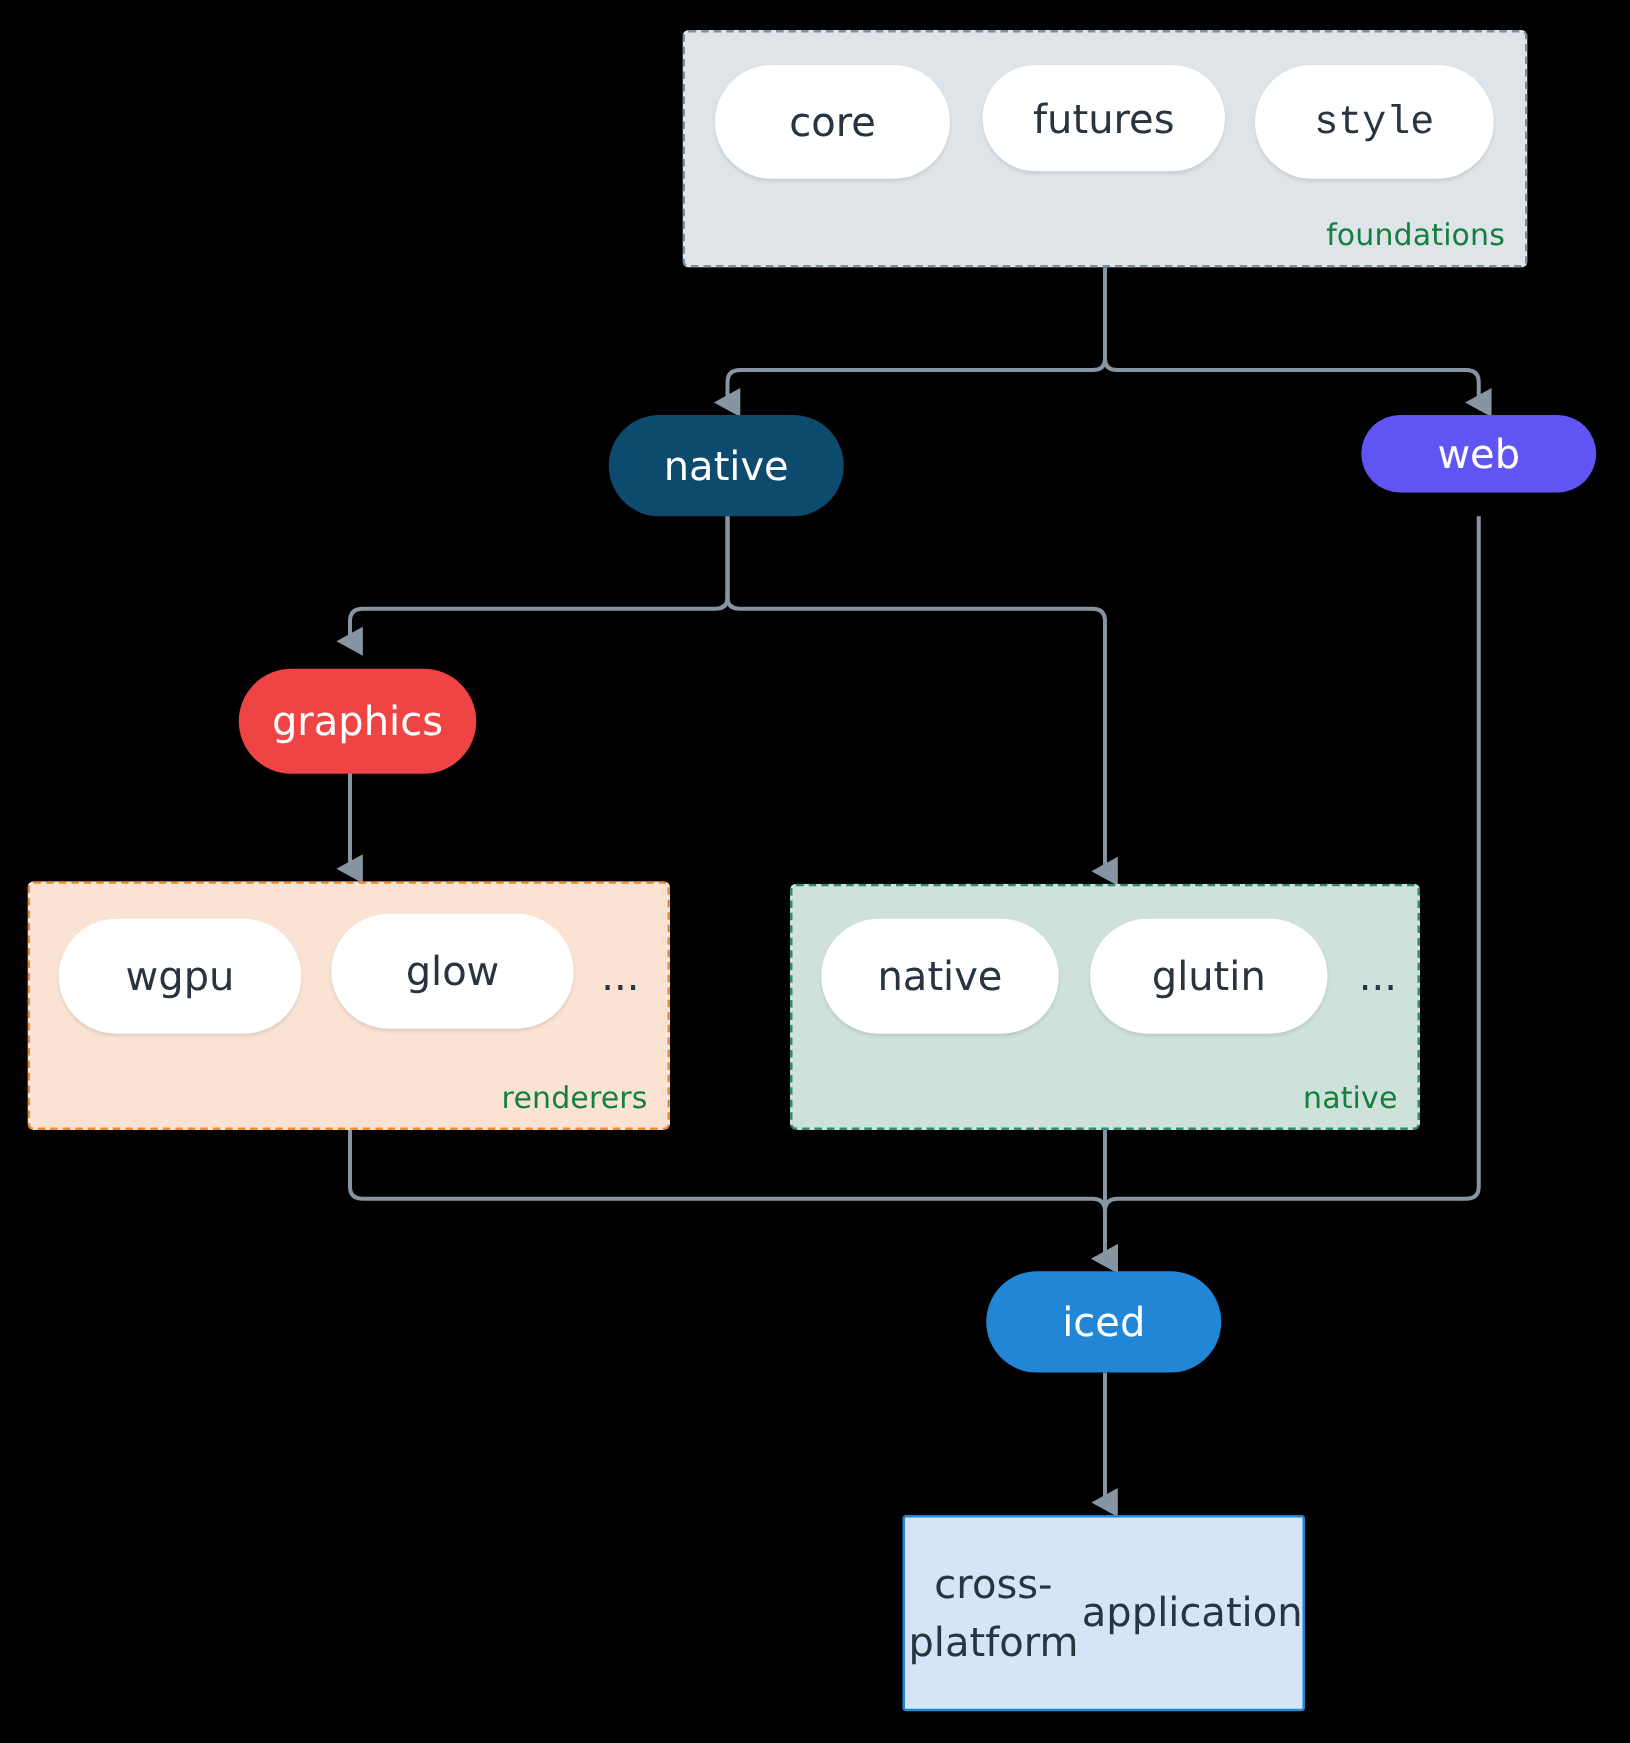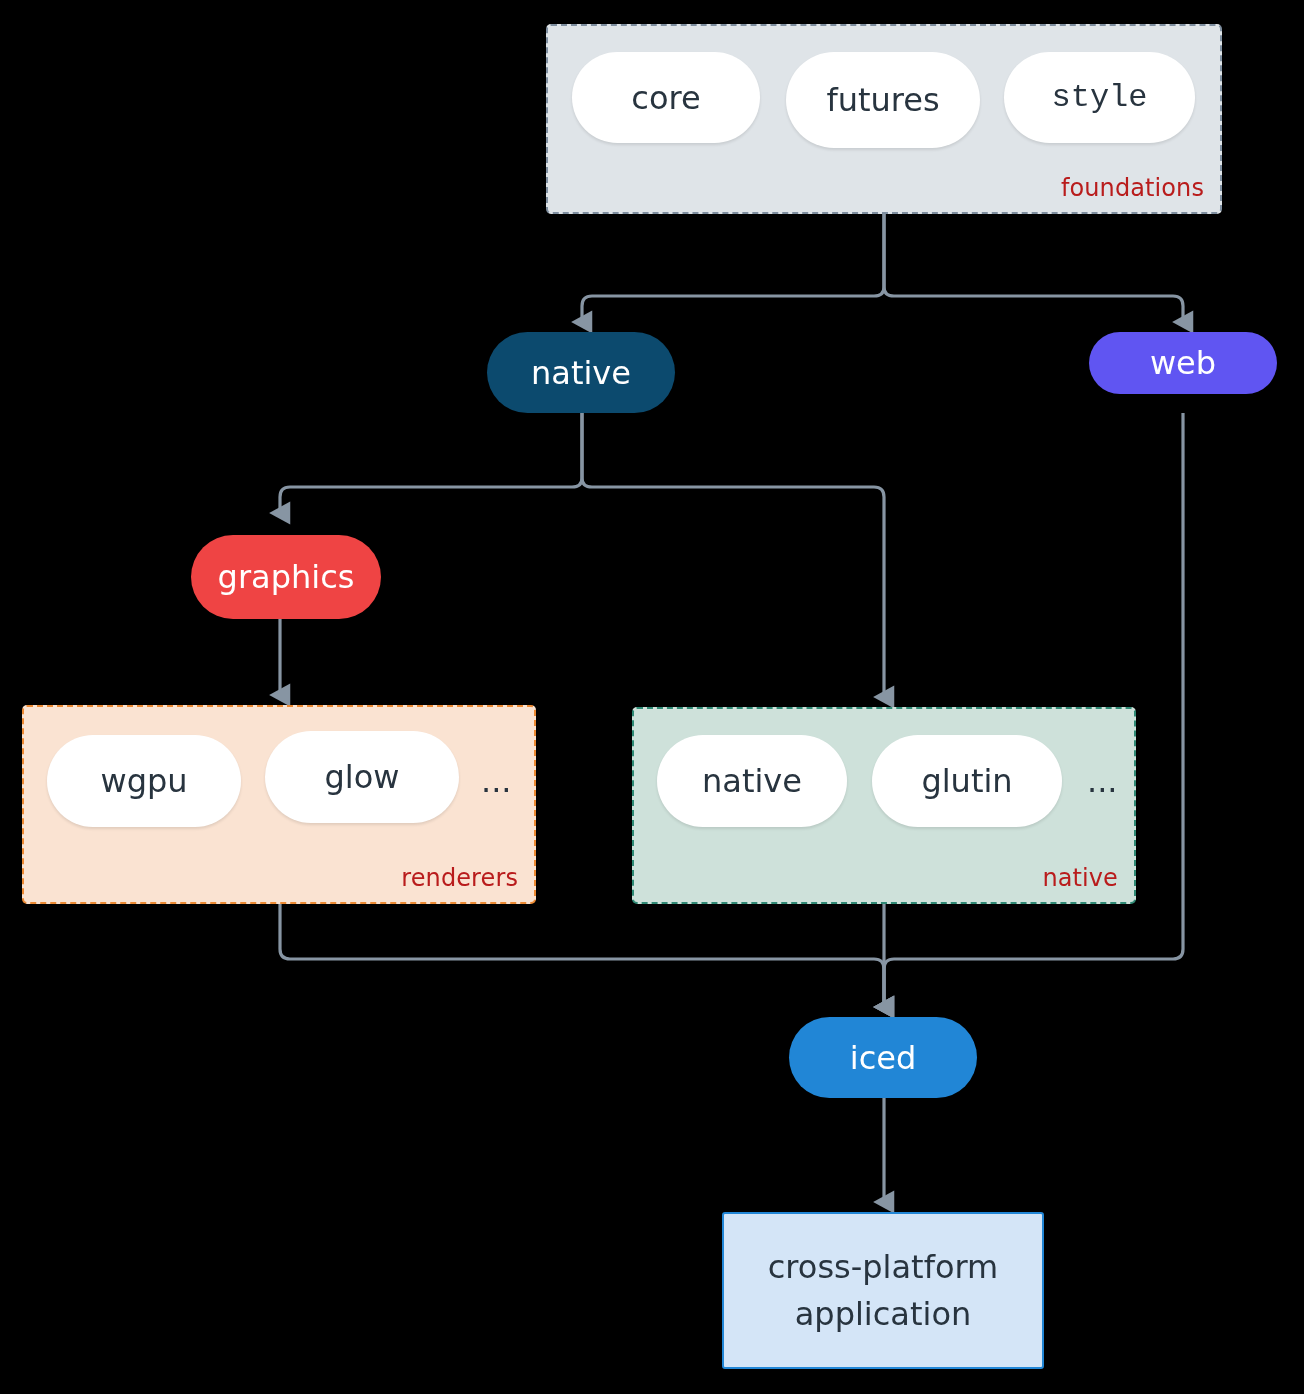--- a/index.html
+++ b/index.html
@@ -32,21 +32,21 @@
   .group {
     position: absolute;
     box-sizing: border-box;
     border-radius: 5px;
   }
   .group-label {
     position: absolute;
     right: 16px;
     bottom: 10px;
     font-size: 24px;
-    color: #b91c1c;
+    color: #15803d;
     letter-spacing: 0.1px;
     white-space: nowrap;
   }
 
   #group-foundations {
     left: 546px; top: 24px; width: 676px; height: 190px;
     background: #dfe4e8;
     border: 2px dashed #7f8fa0;
   }
   #group-renderers {
@@ -69,21 +69,21 @@
     align-items: center;
     justify-content: center;
     font-size: 32px;
     color: #28343f;
     box-shadow: 0 2px 3px rgba(0,0,0,0.10);
     box-sizing: border-box;
   }
 
   
   #node-core    { left: 572px; top: 52px; width: 188px; height: 91px; }
-  #node-futures { left: 786px; top: 52px; width: 194px; height: 96px; }
+  #node-futures { left: 786px; top: 52px; width: 194px; height: 85px; }
   #node-style   { left: 1004px; top: 52px; width: 191px; height: 91px; font-family: Liberation Mono, monospace; }
 
   
   #node-wgpu { left: 47px;  top: 735px; width: 194px; height: 92px; }
   #node-glow { left: 265px; top: 731px; width: 194px; height: 92px; }
 
   
   #node-winit  { left: 657px; top: 735px; width: 190px; height: 92px; }
   #node-glutin { left: 872px; top: 735px; width: 190px; height: 92px; }
 
@@ -113,21 +113,21 @@
   #node-iced     { left: 789px;  top: 1017px; width: 188px; height: 81px; background: #2186d6; }
 
   
   #node-app {
     position: absolute;
     left: 722px; top: 1212px; width: 322px; height: 157px;
     background: #d4e5f7;
     border: 2px solid #2186d6;
     border-radius: 3px;
     display: flex;
-    flex-direction: column;
+    flex-direction: row;
     align-items: center;
     justify-content: center;
     font-size: 32px;
     color: #28343f;
     line-height: 1.45;
     text-align: center;
     box-sizing: border-box;
   }
 </style>
 </head>

